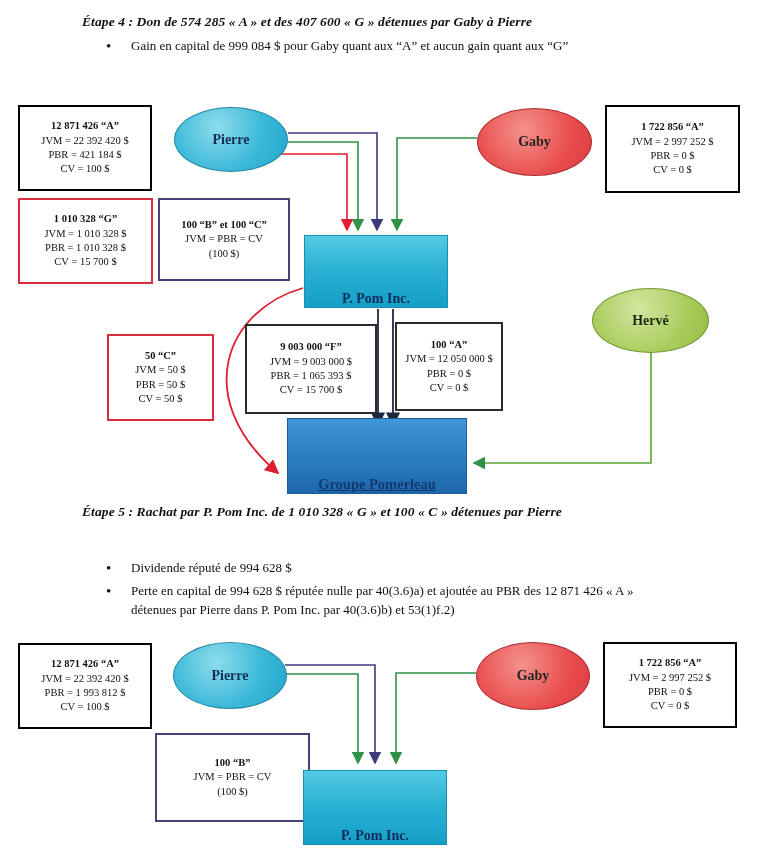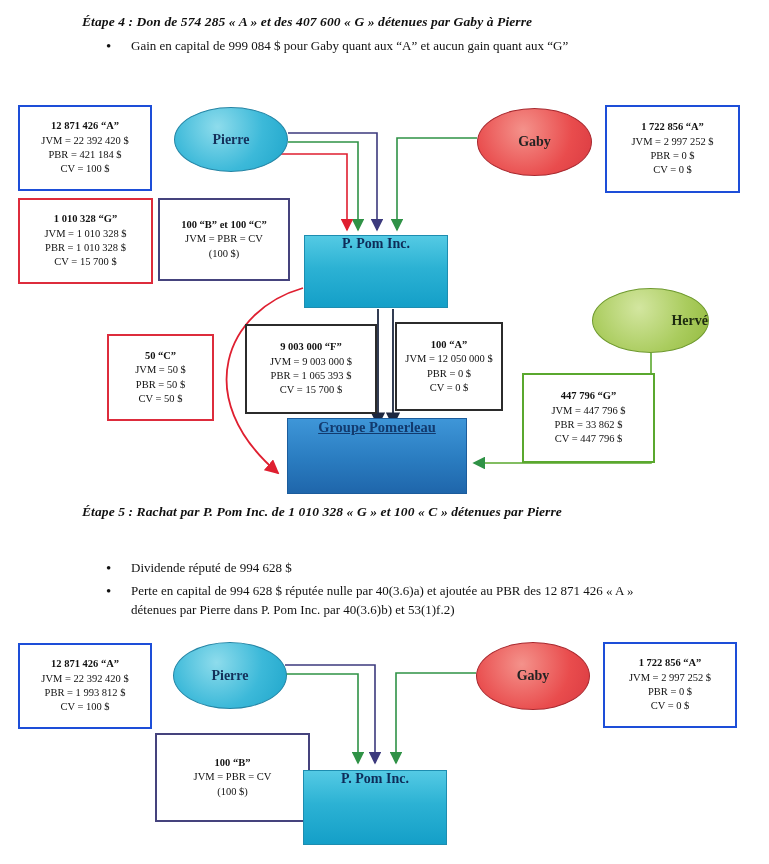--- a/index.html
+++ b/index.html
@@ -8,33 +8,33 @@
   .heading{position:absolute;left:82px;width:660px;font-size:13.5px;font-weight:bold;
            font-style:italic;color:#111;letter-spacing:.1px;}
   .bullets{position:absolute;left:104px;width:586px;margin:0;padding:0;list-style:none;}
   .bullets li{position:relative;padding-left:27px;font-size:13px;color:#111;
               margin-bottom:4px;line-height:1.45;}
   .bullets li::before{content:"•";position:absolute;left:2px;top:-1px;font-size:15px;color:#111;}
   .ibox{position:absolute;background:#fff;display:flex;flex-direction:column;
         justify-content:center;align-items:center;text-align:center;
         font-size:10.5px;line-height:1.38;color:#111;box-sizing:border-box;}
   .ibox .t{font-weight:bold;}
-  .b-green{border:2px solid #1d4ed8;}
+  .b-green{border:2px solid #000000;}
   .b-red{border:2px solid #dd2c3c;}
   .b-navy{border:2px solid #45437d;}
   .b-black{border:2px solid #2b2b2b;}
   .ellipse{position:absolute;border-radius:50%;display:flex;align-items:center;
            justify-content:center;font-weight:bold;font-size:14px;box-sizing:border-box;}
   .el-cyan{background:radial-gradient(circle at 38% 30%,#8edcec 0%,#3cb9d9 55%,#1ea5ca 100%);
            border:1.5px solid #2585a5;color:#14305a;}
   .el-red{background:radial-gradient(circle at 40% 32%,#f4928b 0%,#e94c4d 60%,#d93a41 100%);
           border:1.5px solid #a8292f;color:#232323;}
   .el-green{background:radial-gradient(circle at 40% 30%,#d3e6a0 0%,#aacc5e 58%,#93ba3e 100%);
             border:1.5px solid #6f9a2f;color:#1d2a10;}
-  .cbox{position:absolute;display:flex;align-items:flex-start;justify-content:center;
+  .cbox{position:absolute;display:flex;align-items:flex-end;justify-content:center;
         font-weight:bold;box-sizing:border-box;}
   .c-cyan{background:linear-gradient(180deg,#54cae4 0%,#2cb2d4 45%,#149fc8 100%);
           border:1px solid #1d8db0;color:#0e2c58;font-size:14px;}
   .c-blue{background:linear-gradient(180deg,#3e96d8 0%,#2a7cc0 55%,#1f66ab 100%);
           border:1px solid #1b5c9c;color:#123a6e;font-size:14.5px;}
   svg.wires{position:absolute;left:0;top:0;pointer-events:none;}
 </style>
 </head>
 <body>
 
@@ -119,34 +119,28 @@
     <div>CV = 15 700 $</div>
   </div>
 
   <div class="ibox b-black" style="left:395px;top:322px;width:108px;height:89px;">
     <div class="t">100 “A”</div>
     <div>JVM = 12 050 000 $</div>
     <div>PBR = 0 $</div>
     <div>CV = 0 $</div>
   </div>
 
-  <div class="ibox b-green" style="left:522px;top:373px;width:133px;height:90px;border-color:#5aa82e;">
-    <div class="t">447 796 “G”</div>
-    <div>JVM = 447 796 $</div>
-    <div>PBR = 33 862 $</div>
-    <div>CV = 447 796 $</div>
-  </div>
 
   <div class="ellipse el-cyan" style="left:174px;top:107px;width:114px;height:65px;">
     <span>Pierre</span>
   </div>
   <div class="ellipse el-red" style="left:477px;top:108px;width:115px;height:68px;">
     <span>Gaby</span>
   </div>
-  <div class="ellipse el-green" style="left:592px;top:288px;width:117px;height:65px;justify-content:flex-end;">
+  <div class="ellipse el-green" style="left:592px;top:288px;width:117px;height:65px;">
     <span>Hervé</span>
   </div>
   <div class="cbox c-cyan" style="left:304px;top:235px;width:144px;height:73px;">
     <span>P. Pom Inc.</span>
   </div>
   <div class="cbox c-blue" style="left:287px;top:418px;width:180px;height:76px;text-decoration:underline;">
     <span>Groupe Pomerleau</span>
   </div>
 
   <div class="heading" style="top:504px;">Étape 5 : Rachat par P. Pom Inc. de 1 010 328 « G » et 100 « C » détenues par Pierre</div>

